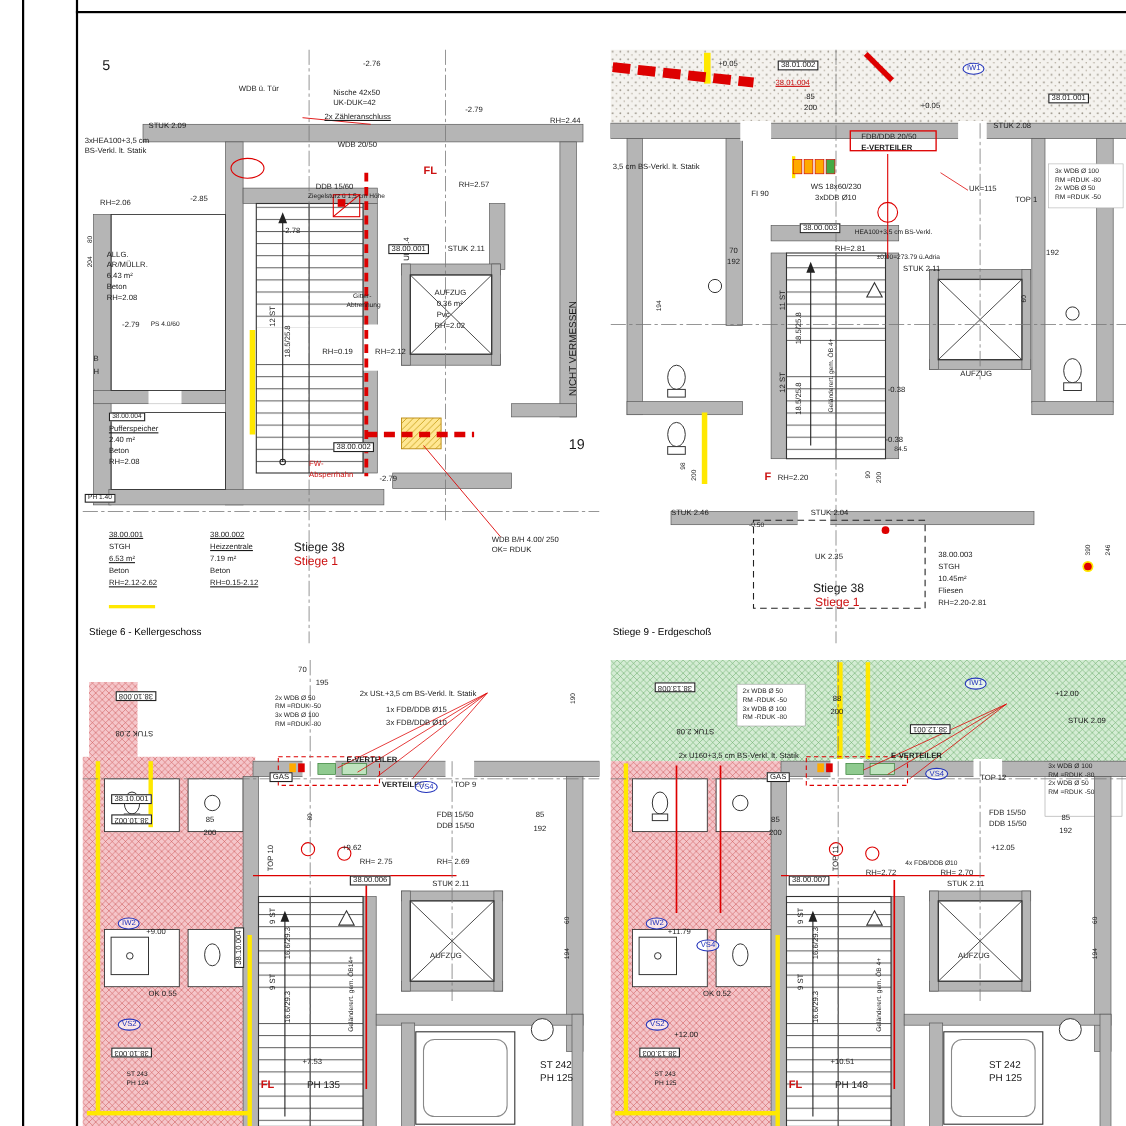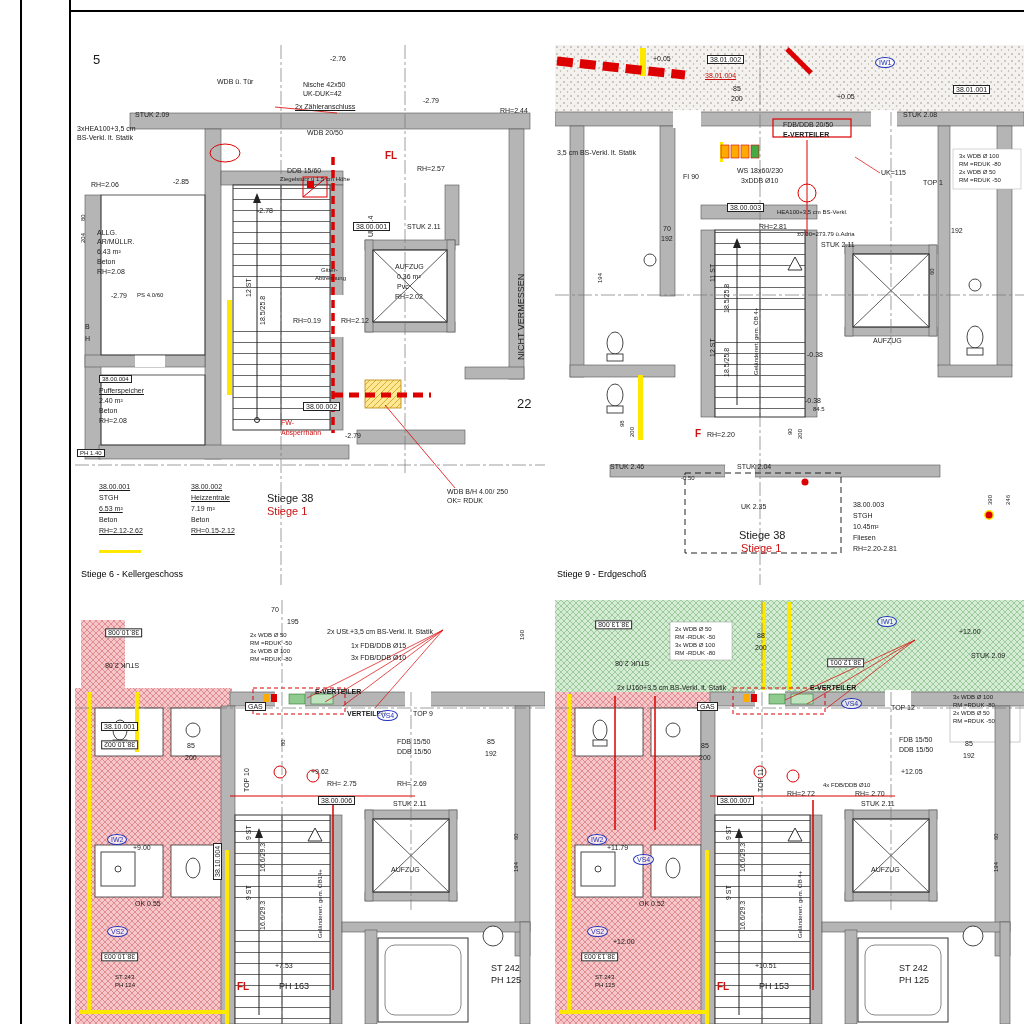--- a/index.html
+++ b/index.html
@@ -133,21 +133,21 @@
       <div class="lbl" style="left: 10px; top: 290px;">H</div>
       <div class="lbl boxed" style="left: 24px; top: 330px; font-size: 6px;">38.00.004</div>
       <div class="lbl underlined" style="left: 24px; top: 342px;">Pufferspeicher</div>
       <div class="lbl" style="left: 24px; top: 352px;">2.40 m²</div>
       <div class="lbl" style="left: 24px; top: 362px;">Beton</div>
       <div class="lbl" style="left: 24px; top: 372px;">RH=2.08</div>
       <div class="lbl boxed" style="left: 228px; top: 357px;">38.00.002</div>
       <div class="lbl" style="left: 206px; top: 374px; color: rgb(204, 17, 17);">FW-</div>
       <div class="lbl" style="left: 206px; top: 384px; color: rgb(204, 17, 17);">Absperrhahn</div>
       <div class="lbl" style="left: 270px; top: 387px;">-2.79</div>
-      <div class="lbl" style="left: 442px; top: 352px; font-size: 13px;">22</div>
+      <div class="lbl" style="left: 442px; top: 352px; font-size: 13px;">19</div>
       <div class="lbl boxed" style="left: 2px; top: 404px; font-size: 6px;">PH 1.40</div>
       <div class="lbl" style="left: 372px; top: 443px;">WDB B/H 4.00/ 250</div>
       <div class="lbl" style="left: 372px; top: 452px;">OK= RDUK</div>
       <div class="lbl underlined" style="left: 24px; top: 438px;">38.00.001</div>
       <div class="lbl" style="left: 24px; top: 449px;">STGH</div>
       <div class="lbl underlined" style="left: 24px; top: 460px;">6.53 m²</div>
       <div class="lbl" style="left: 24px; top: 471px;">Beton</div>
       <div class="lbl underlined" style="left: 24px; top: 482px;">RH=2.12-2.62</div>
       <div class="lbl underlined" style="left: 116px; top: 438px;">38.00.002</div>
       <div class="lbl underlined" style="left: 116px; top: 449px;">Heizzentrale</div>
@@ -431,21 +431,21 @@
       <div class="lbl circled" style="left: 32px; top: 234px; color: rgb(34, 51, 187);">IW2</div>
       <div class="lbl" style="left: 58px; top: 244px;">+9.00</div>
       <div class="lbl boxed" style="left: 138px; top: 280px; transform: rotate(-90deg); transform-origin: 0px 0px;">38.10.004</div>
       <div class="lbl" style="left: 438px; top: 240px; font-size: 6px; transform: rotate(-90deg); transform-origin: 0px 0px;">60</div>
       <div class="lbl" style="left: 438px; top: 272px; font-size: 6px; transform: rotate(-90deg); transform-origin: 0px 0px;">194</div>
       <div class="lbl" style="left: 60px; top: 300px;">OK 0.55</div>
       <div class="lbl circled" style="left: 32px; top: 326px; color: rgb(34, 51, 187);">VS2</div>
       <div class="lbl boxed" style="left: 26px; top: 352px; transform: rotate(180deg); transform-origin: center center;">38.10.003</div>
       <div class="lbl" style="left: 200px; top: 362px;">+7.53</div>
       <div class="lbl" style="left: 162px; top: 382px; font-size: 10px; color: rgb(204, 17, 17); font-weight: bold;">FL</div>
-      <div class="lbl" style="left: 204px; top: 382px; font-size: 9px;">PH 163</div>
+      <div class="lbl" style="left: 204px; top: 382px; font-size: 9px;">PH 135</div>
       <div class="lbl" style="left: 40px; top: 374px; font-size: 6px;">ST 243</div>
       <div class="lbl" style="left: 40px; top: 382px; font-size: 6px;">PH 124</div>
       <div class="lbl" style="left: 416px; top: 364px; font-size: 9px;">ST 242</div>
       <div class="lbl" style="left: 416px; top: 376px; font-size: 9px;">PH 125</div>
     </div>
 </div>
 
 <div class="panel" style="left:555px;top:600px;width:469px;height:424px">
   <svg width="469" height="424" viewBox="0 0 469 424">
     <defs>
@@ -580,21 +580,21 @@
       <div class="lbl" style="left: 316px; top: 266px;">AUFZUG</div>
       <div class="lbl circled" style="left: 32px; top: 234px; color: rgb(34, 51, 187);">IW2</div>
       <div class="lbl" style="left: 52px; top: 244px;">+11.79</div>
       <div class="lbl circled" style="left: 78px; top: 254px; color: rgb(34, 51, 187);">VS4</div>
       <div class="lbl" style="left: 84px; top: 300px;">OK 0.52</div>
       <div class="lbl circled" style="left: 32px; top: 326px; color: rgb(34, 51, 187);">VS2</div>
       <div class="lbl" style="left: 58px; top: 338px;">+12.00</div>
       <div class="lbl boxed" style="left: 26px; top: 352px; transform: rotate(180deg); transform-origin: center center;">38.13.003</div>
       <div class="lbl" style="left: 200px; top: 362px;">+10.51</div>
       <div class="lbl" style="left: 162px; top: 382px; font-size: 10px; color: rgb(204, 17, 17); font-weight: bold;">FL</div>
-      <div class="lbl" style="left: 204px; top: 382px; font-size: 9px;">PH 153</div>
+      <div class="lbl" style="left: 204px; top: 382px; font-size: 9px;">PH 148</div>
       <div class="lbl" style="left: 40px; top: 374px; font-size: 6px;">ST 243</div>
       <div class="lbl" style="left: 40px; top: 382px; font-size: 6px;">PH 125</div>
       <div class="lbl" style="left: 344px; top: 364px; font-size: 9px;">ST 242</div>
       <div class="lbl" style="left: 344px; top: 376px; font-size: 9px;">PH 125</div>
       <div class="lbl" style="left: 438px; top: 240px; font-size: 6px; transform: rotate(-90deg); transform-origin: 0px 0px;">60</div>
       <div class="lbl" style="left: 438px; top: 272px; font-size: 6px; transform: rotate(-90deg); transform-origin: 0px 0px;">194</div>
     </div>
 </div>
 
 </body></html>

